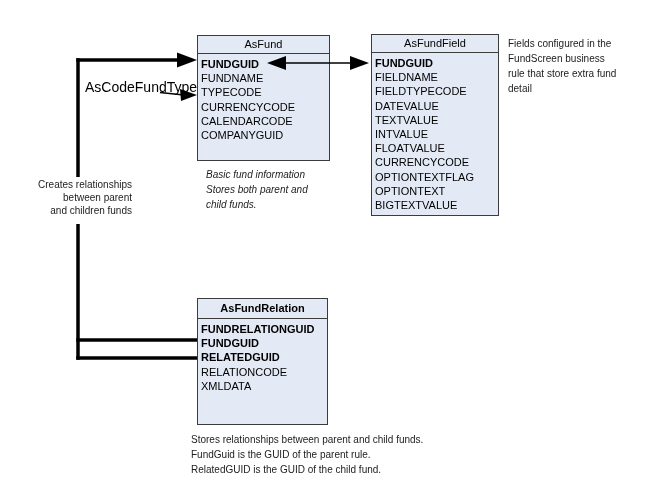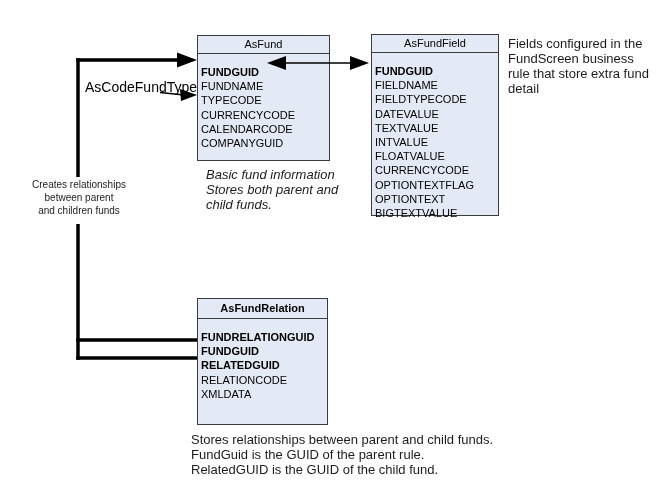--- a/index.html
+++ b/index.html
@@ -7,28 +7,28 @@
     position:relative;width:661px;height:482px;background:#ffffff;overflow:hidden;
     font-family:"Liberation Sans", sans-serif;color:#000;
   }
   .table{
     position:absolute;background:#e4eaf5;border:1px solid #3c3c3c;box-sizing:border-box;
   }
   .thead{
     height:17px;border-bottom:1px solid #3c3c3c;text-align:center;
     font-size:11px;line-height:17px;white-space:nowrap;overflow:hidden;
   }
-  .tbody{padding:3px 0 0 3px;margin-top:8px;}
+  .tbody{padding:3px 0 0 3px;}
   .row{font-size:11px;line-height:14.2px;white-space:nowrap;}
   .row.pk{font-weight:bold;}
-  .note{position:absolute;font-size:13px;line-height:15px;color:#1c1c1c;white-space:nowrap;}
+  .note{position:absolute;font-size:10px;line-height:15px;color:#1c1c1c;white-space:nowrap;}
   .note div{white-space:nowrap;}
   .small-note{
     position:absolute;font-size:10px;line-height:13px;color:#1c1c1c;
-    text-align:center;background:#ffffff;
+    text-align:right;background:#ffffff;
   }
   .float-label{position:absolute;font-size:14px;line-height:13px;white-space:nowrap;}
   svg.wires{position:absolute;left:0;top:0;z-index:6;pointer-events:none;}
   .layer-tables{position:absolute;left:0;top:0;z-index:2;width:661px;height:430px;}
   .layer-text{position:absolute;left:0;top:0;z-index:8;width:661px;height:482px;pointer-events:none;}
 </style>
 </head>
 <body>
 
 <div id="canvas">

